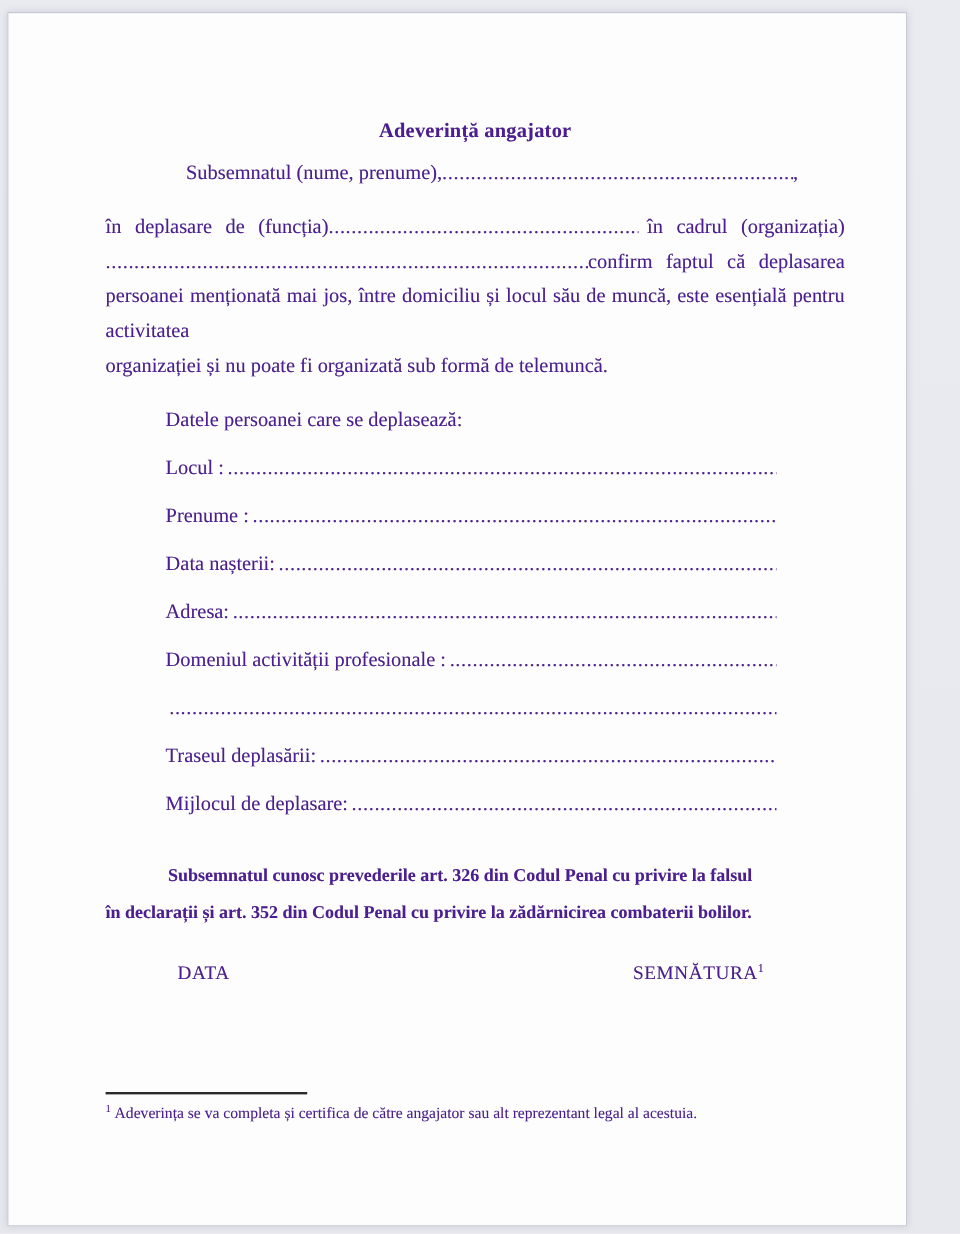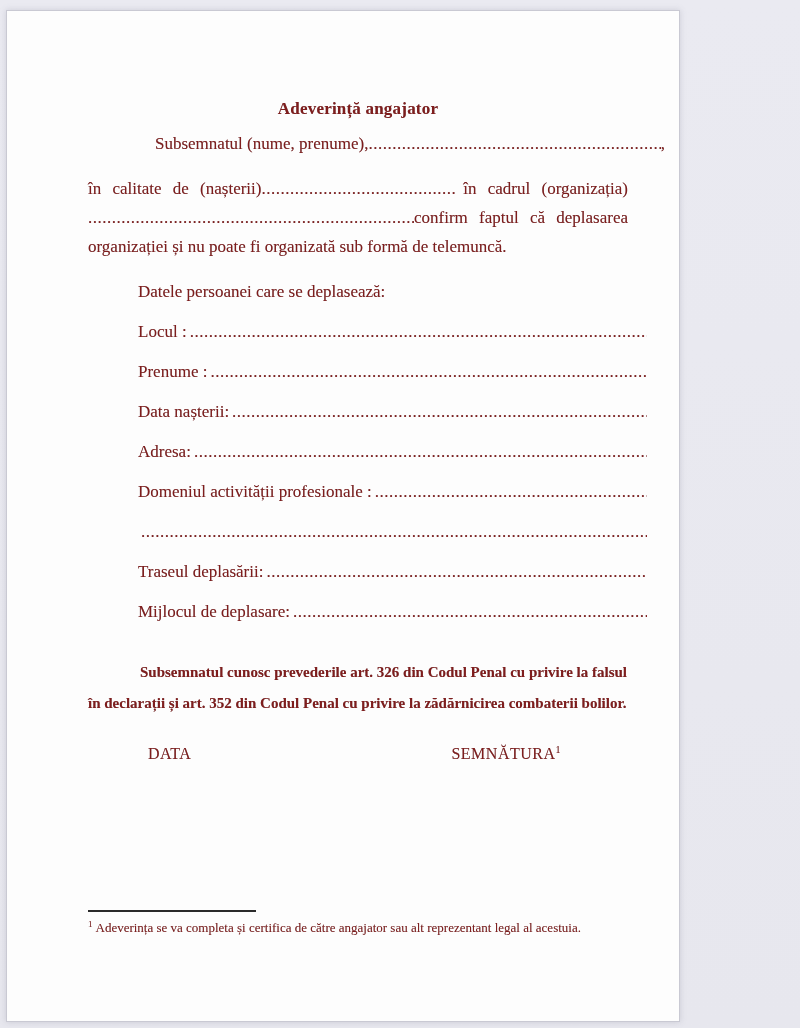--- a/index.html
+++ b/index.html
@@ -14,27 +14,27 @@
     position: relative;
     width: 800px;
     height: 1028px;
     background: linear-gradient(180deg, #eaeaf1 0%, #e7e7ee 100%);
     overflow: hidden;
   }
   .page {
     position: absolute;
     left: 6px;
     top: 10px;
-    width: 674px;
+    width: 750px;
     height: 1012px;
     box-sizing: border-box;
     background: #fdfdfd;
     border: 1px solid #c9c9d3;
     box-shadow: 0 0 6px rgba(120,120,140,0.25);
-    color: #7f1d1d;
+    color: #4c1d95;
   }
   .content {
     position: relative;
     padding: 0 51px 0 81px;
     font-size: 17px;
     text-shadow: 0 0 0.5px rgba(20,20,20,0.35);
   }
   .doc-title {
     margin-top: 86px;
     text-align: center;
@@ -139,28 +139,29 @@
       <div class="doc-title">Adeverință angajator</div>
 
       <div class="intro-line1">
         <span class="lead">Subsemnatul (nume, prenume),</span>
           <span class="dots">........................................................................................................................................................................................................................................................................................................................................................................................................................................................................................................................................................................................................................</span>
           <span>,</span>
       </div>
 
       <div class="intro-rest">
         <div class="jline">
-          <span class="spread">în calitate de (nașterii)</span>
+          <span class="spread">în deplasare de (funcția)</span>
             <span class="dots">........................................................................................................................................................................................................................................................................................................................................................................................................................................................................................................................................................................................................................</span>
             <span class="spread gap-left">în cadrul (organizația)</span>
         </div>
         <div class="jline">
           <span class="dots">........................................................................................................................................................................................................................................................................................................................................................................................................................................................................................................................................................................................................................</span>
             <span class="spread">confirm faptul că deplasarea</span>
         </div>
+        <div class="full-justify">persoanei menționată mai jos, între domiciliu și locul său de muncă, este esențială pentru activitatea</div>
         <div>organizației și nu poate fi organizată sub formă de telemuncă.</div>
       </div>
 
       <div class="section-heading">Datele persoanei care se deplasează:</div>
 
       <div class="fields">
         <div class="field-row">
           <span class="field-label">Locul :</span>
             <span class="dots">........................................................................................................................................................................................................................................................................................................................................................................................................................................................................................................................................................................................................................</span>
         </div>

